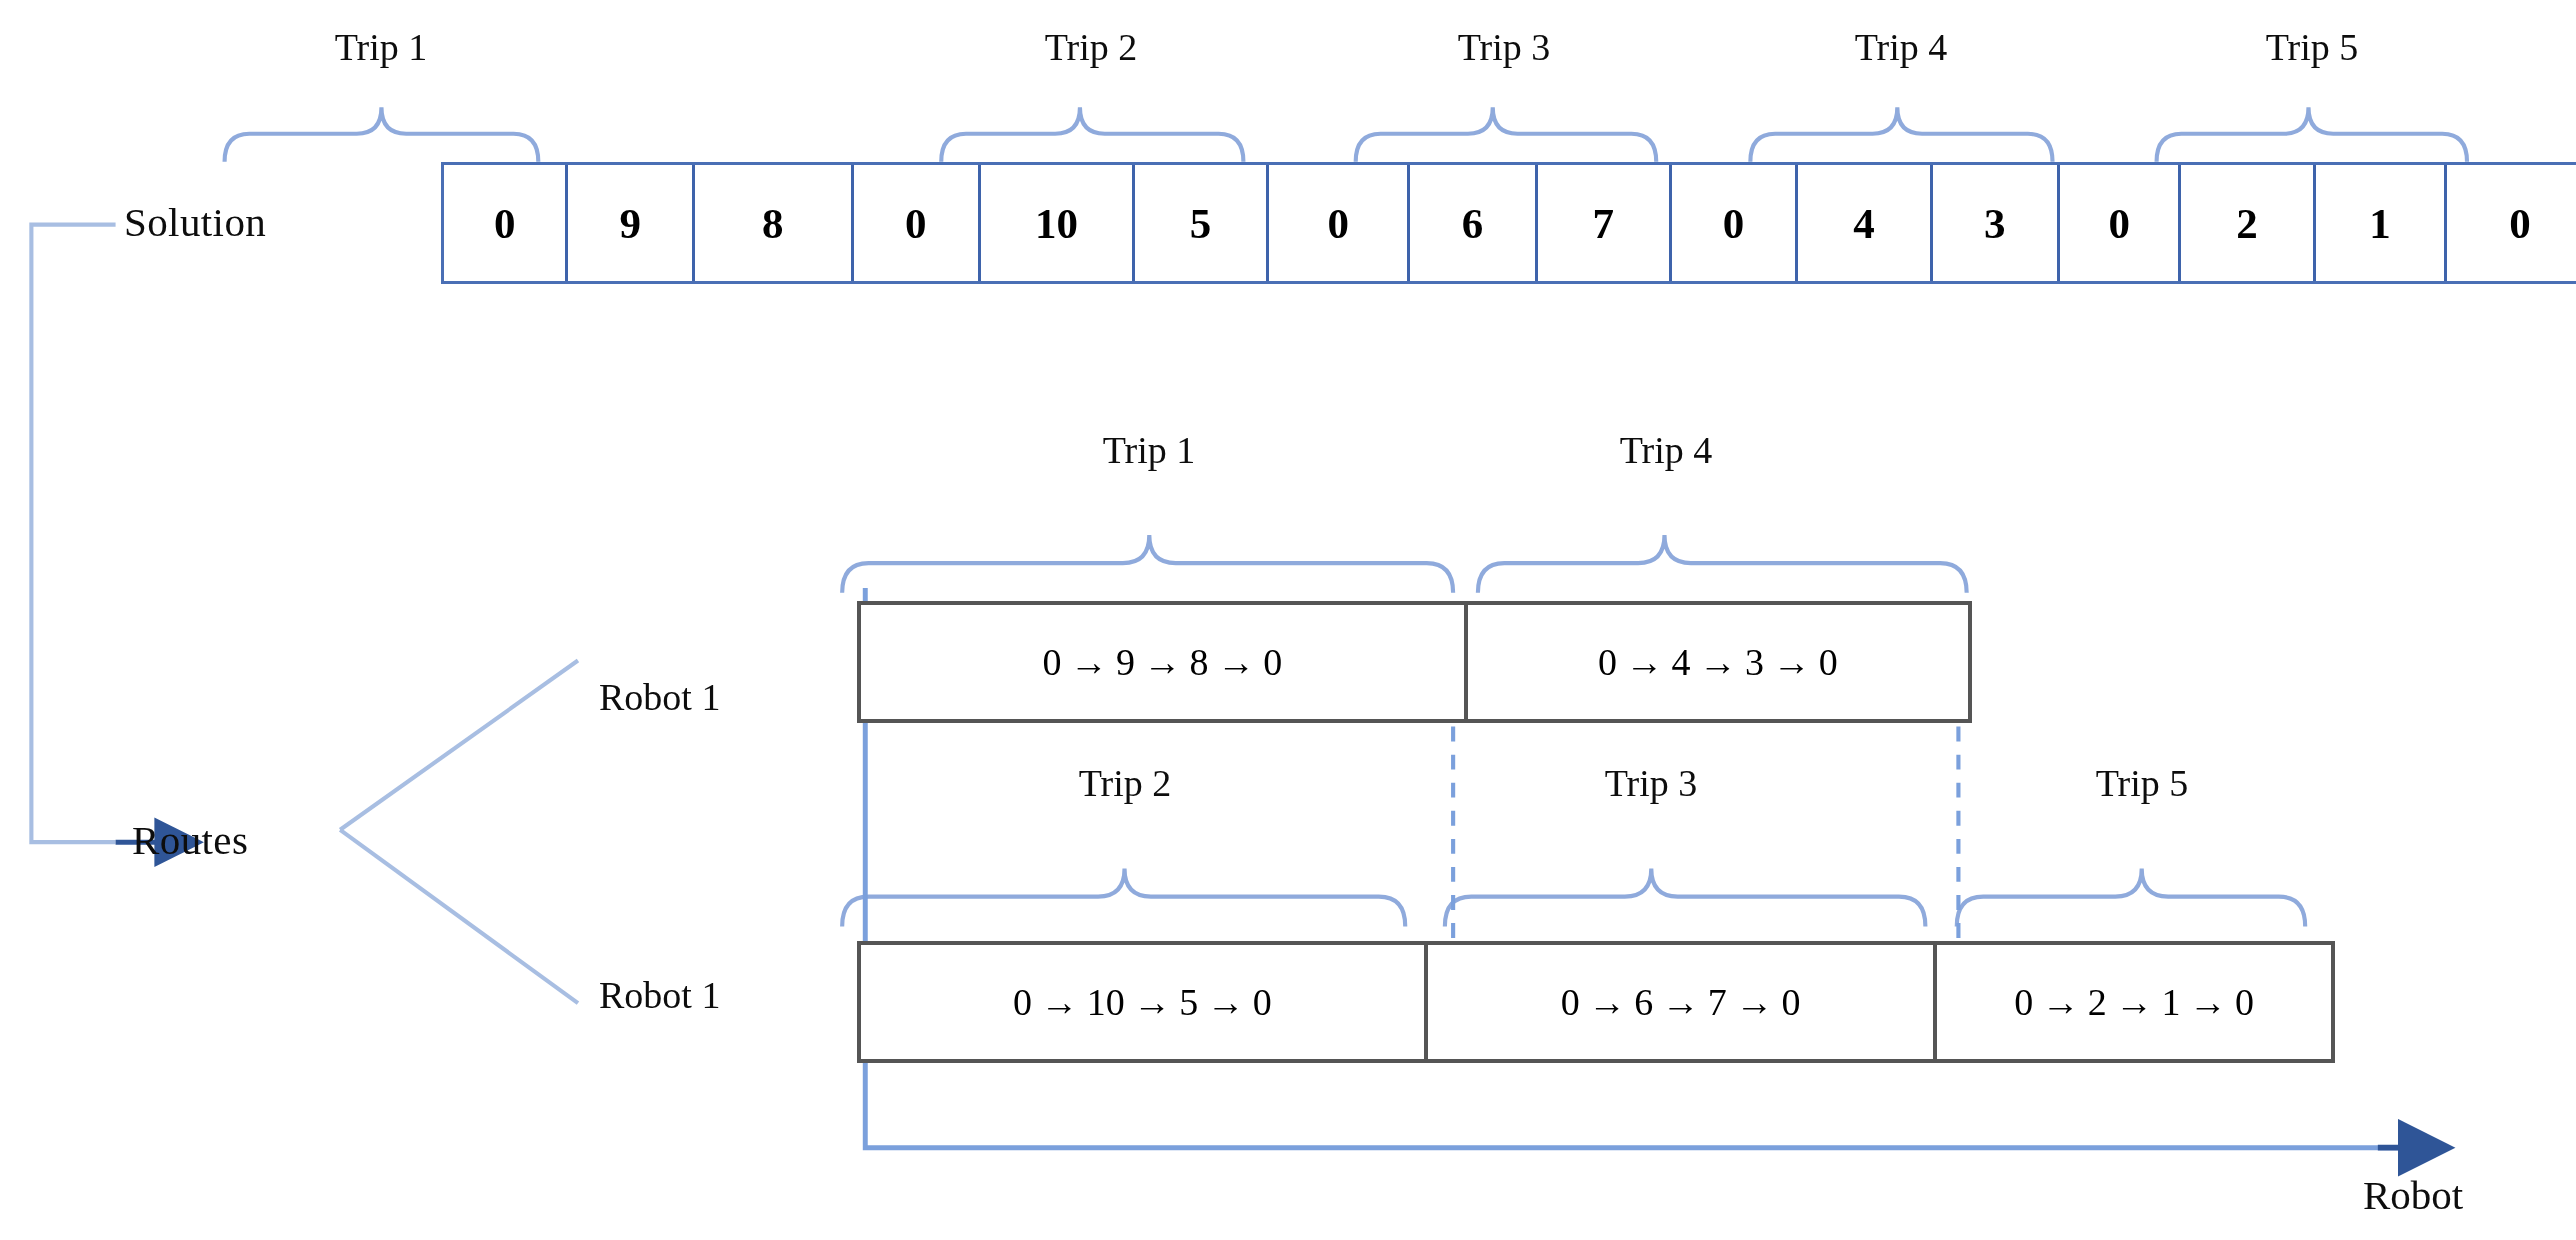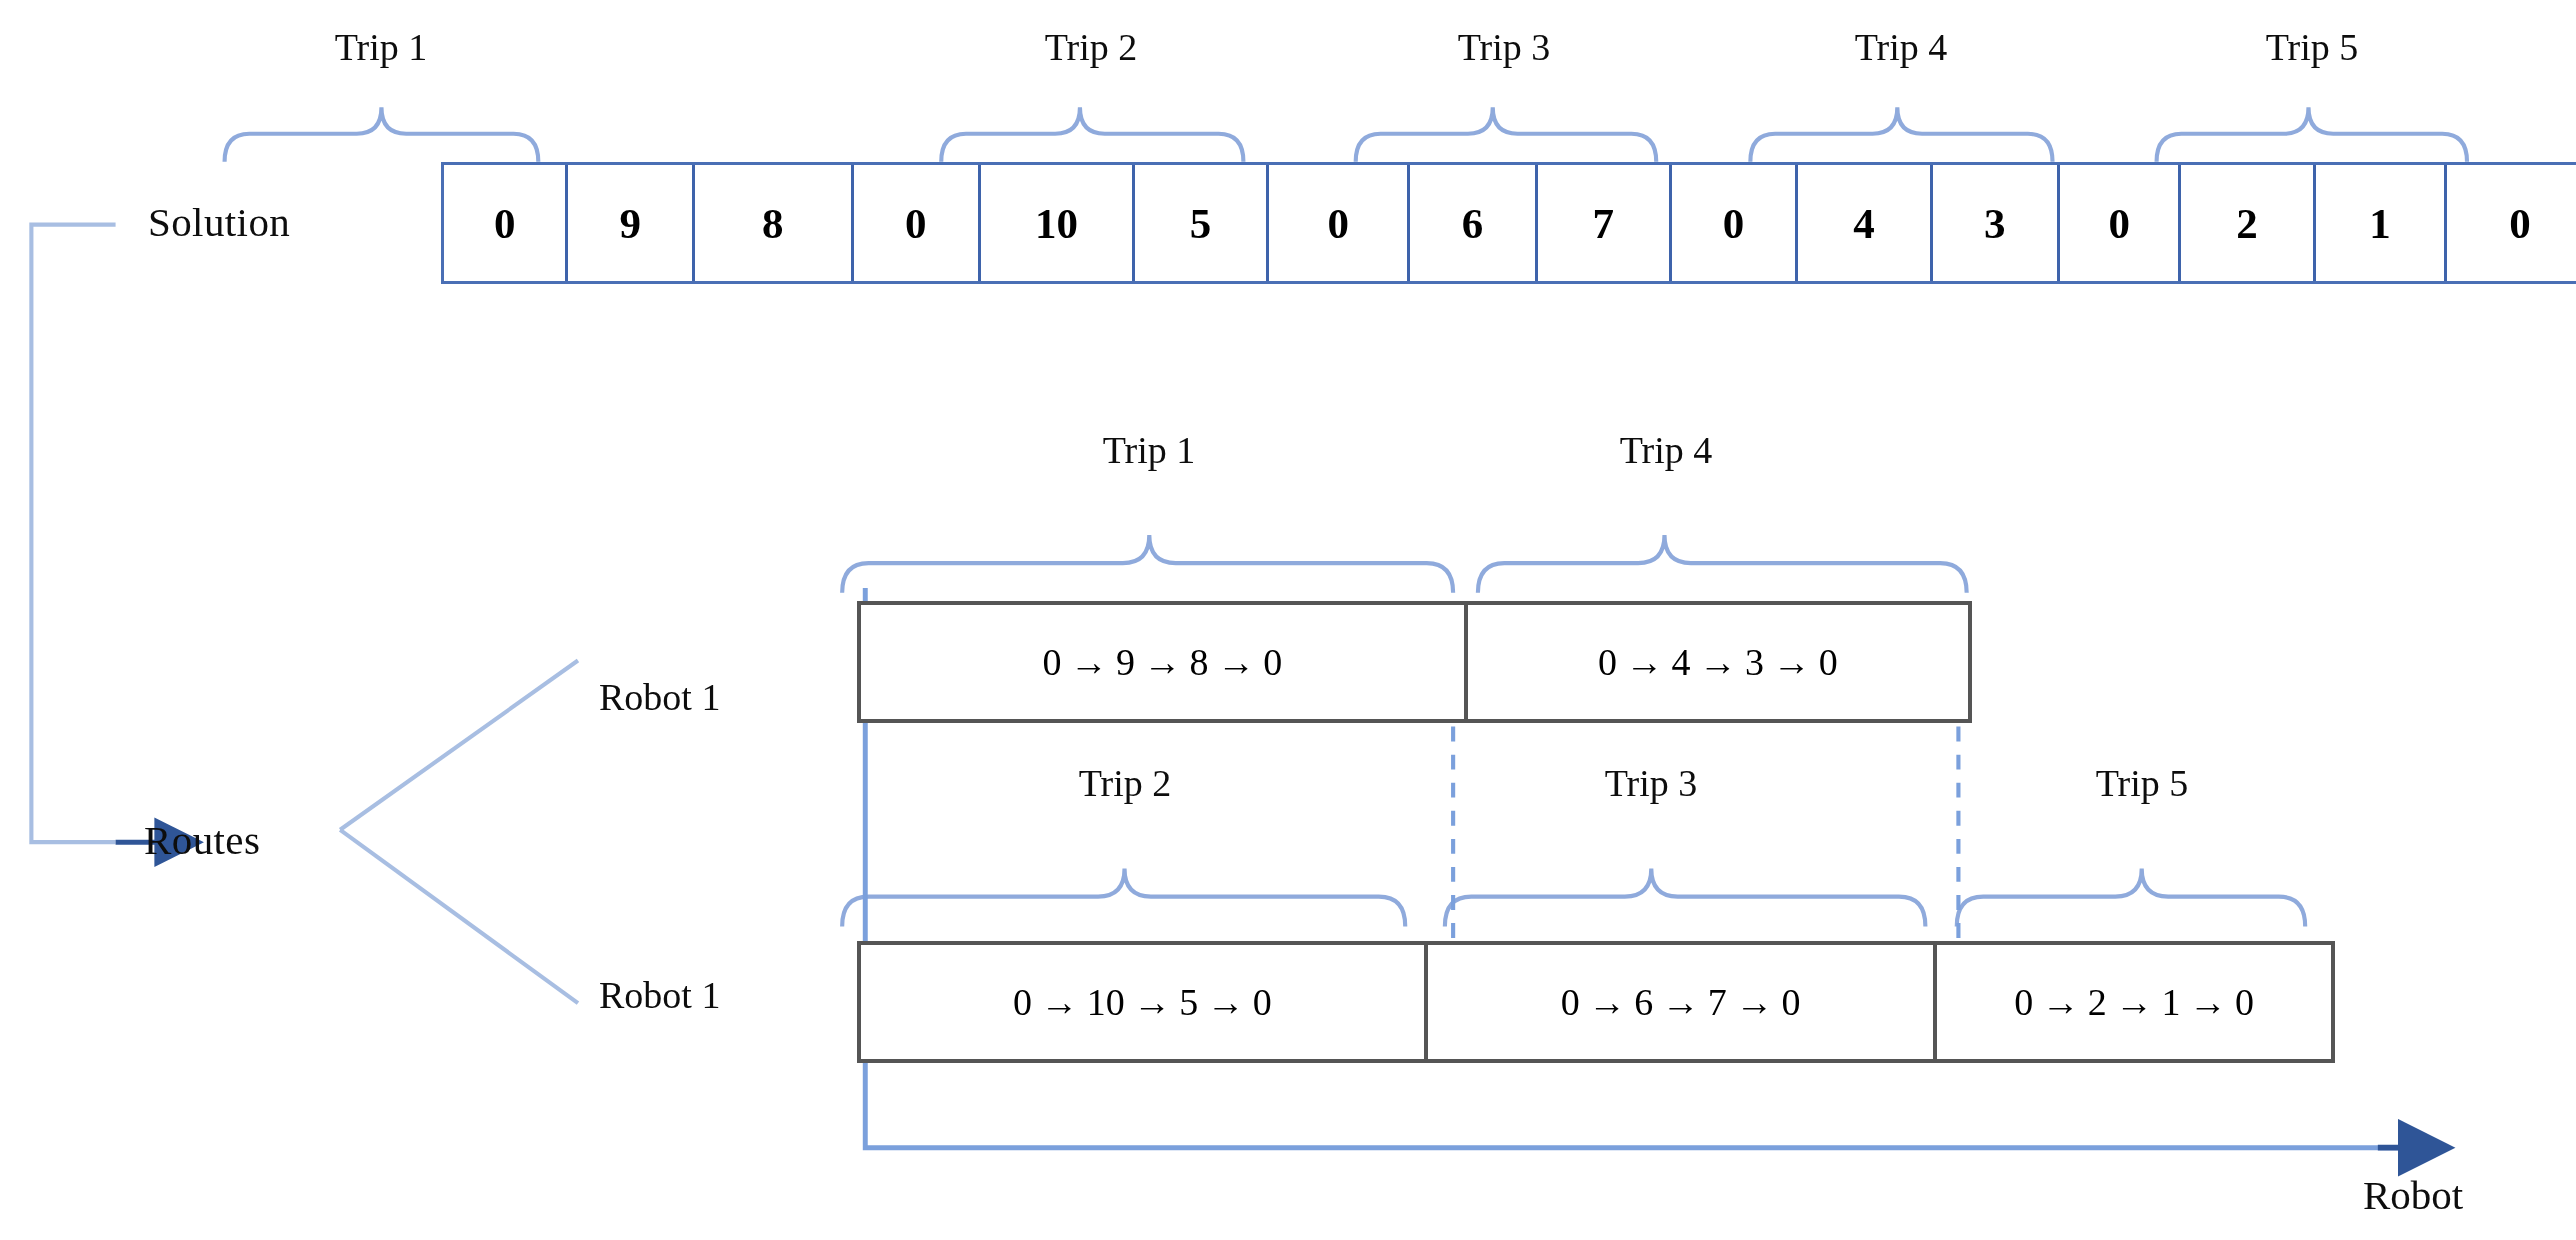--- a/index.html
+++ b/index.html
@@ -161,23 +161,23 @@
       <line x1="1760" y1="880" x2="1760" y2="1160"></line>
       <line x1="2372" y1="880" x2="2372" y2="1160"></line>
     </g>
 
     <g>
       <path d="M 1048 712 L 1048 1390 L 2930 1390" fill="none" stroke="#7BA0DC" stroke-width="6"></path>
       <line x1="2880" y1="1390" x2="2960" y2="1390" stroke="#2F5597" stroke-width="7" marker-end="url(#arrowBlue)"></line>
     </g>
   </svg>
 
-  <div class="label section-label" style="left:148px; top:198px;">Solution</div>
-
-  <div class="label section-label" style="left:144px; top:816px;">Routes</div>
+  <div class="label section-label" style="left:124px; top:198px;">Solution</div>
+
+  <div class="label section-label" style="left:132px; top:816px;">Routes</div>
 
   <div class="label time-label" style="left:2363px; top:1171px;">Robot</div>
 
   <div class="label trip-caption" style="left:381px; top:25px;">Trip 1</div>
   <div class="label trip-caption" style="left:1091px; top:25px;">Trip 2</div>
   <div class="label trip-caption" style="left:1504px; top:25px;">Trip 3</div>
   <div class="label trip-caption" style="left:1901px; top:25px;">Trip 4</div>
   <div class="label trip-caption" style="left:2312px; top:25px;">Trip 5</div>
 
   <div id="solution-array" style="left:441px; top:162px; width:2155px; height:122px;">

